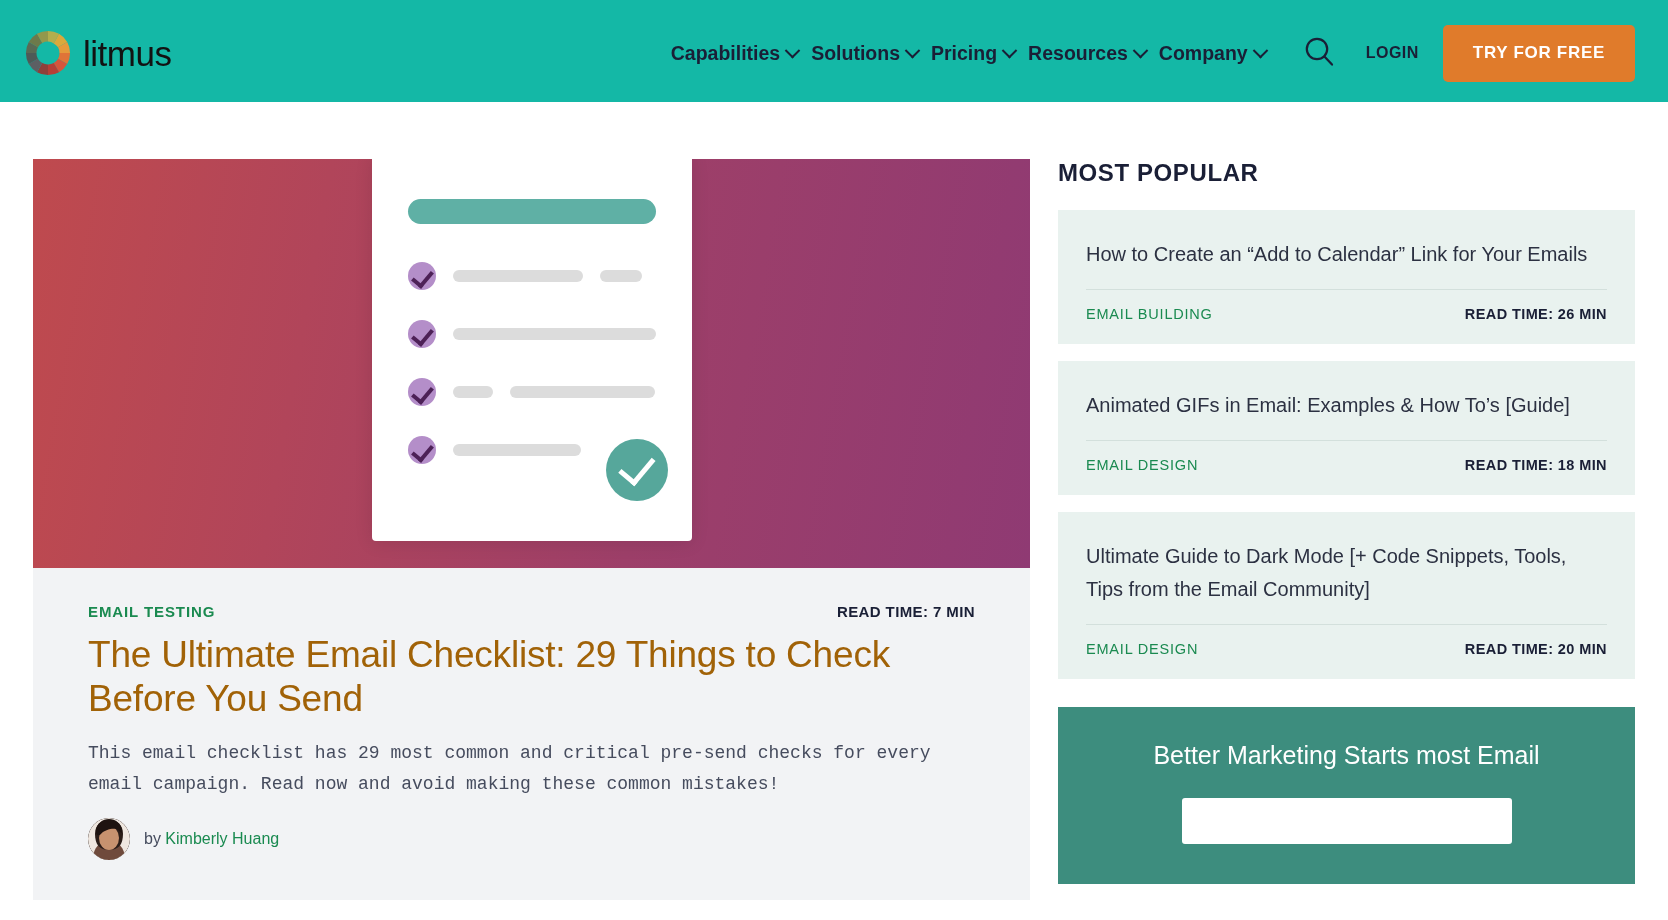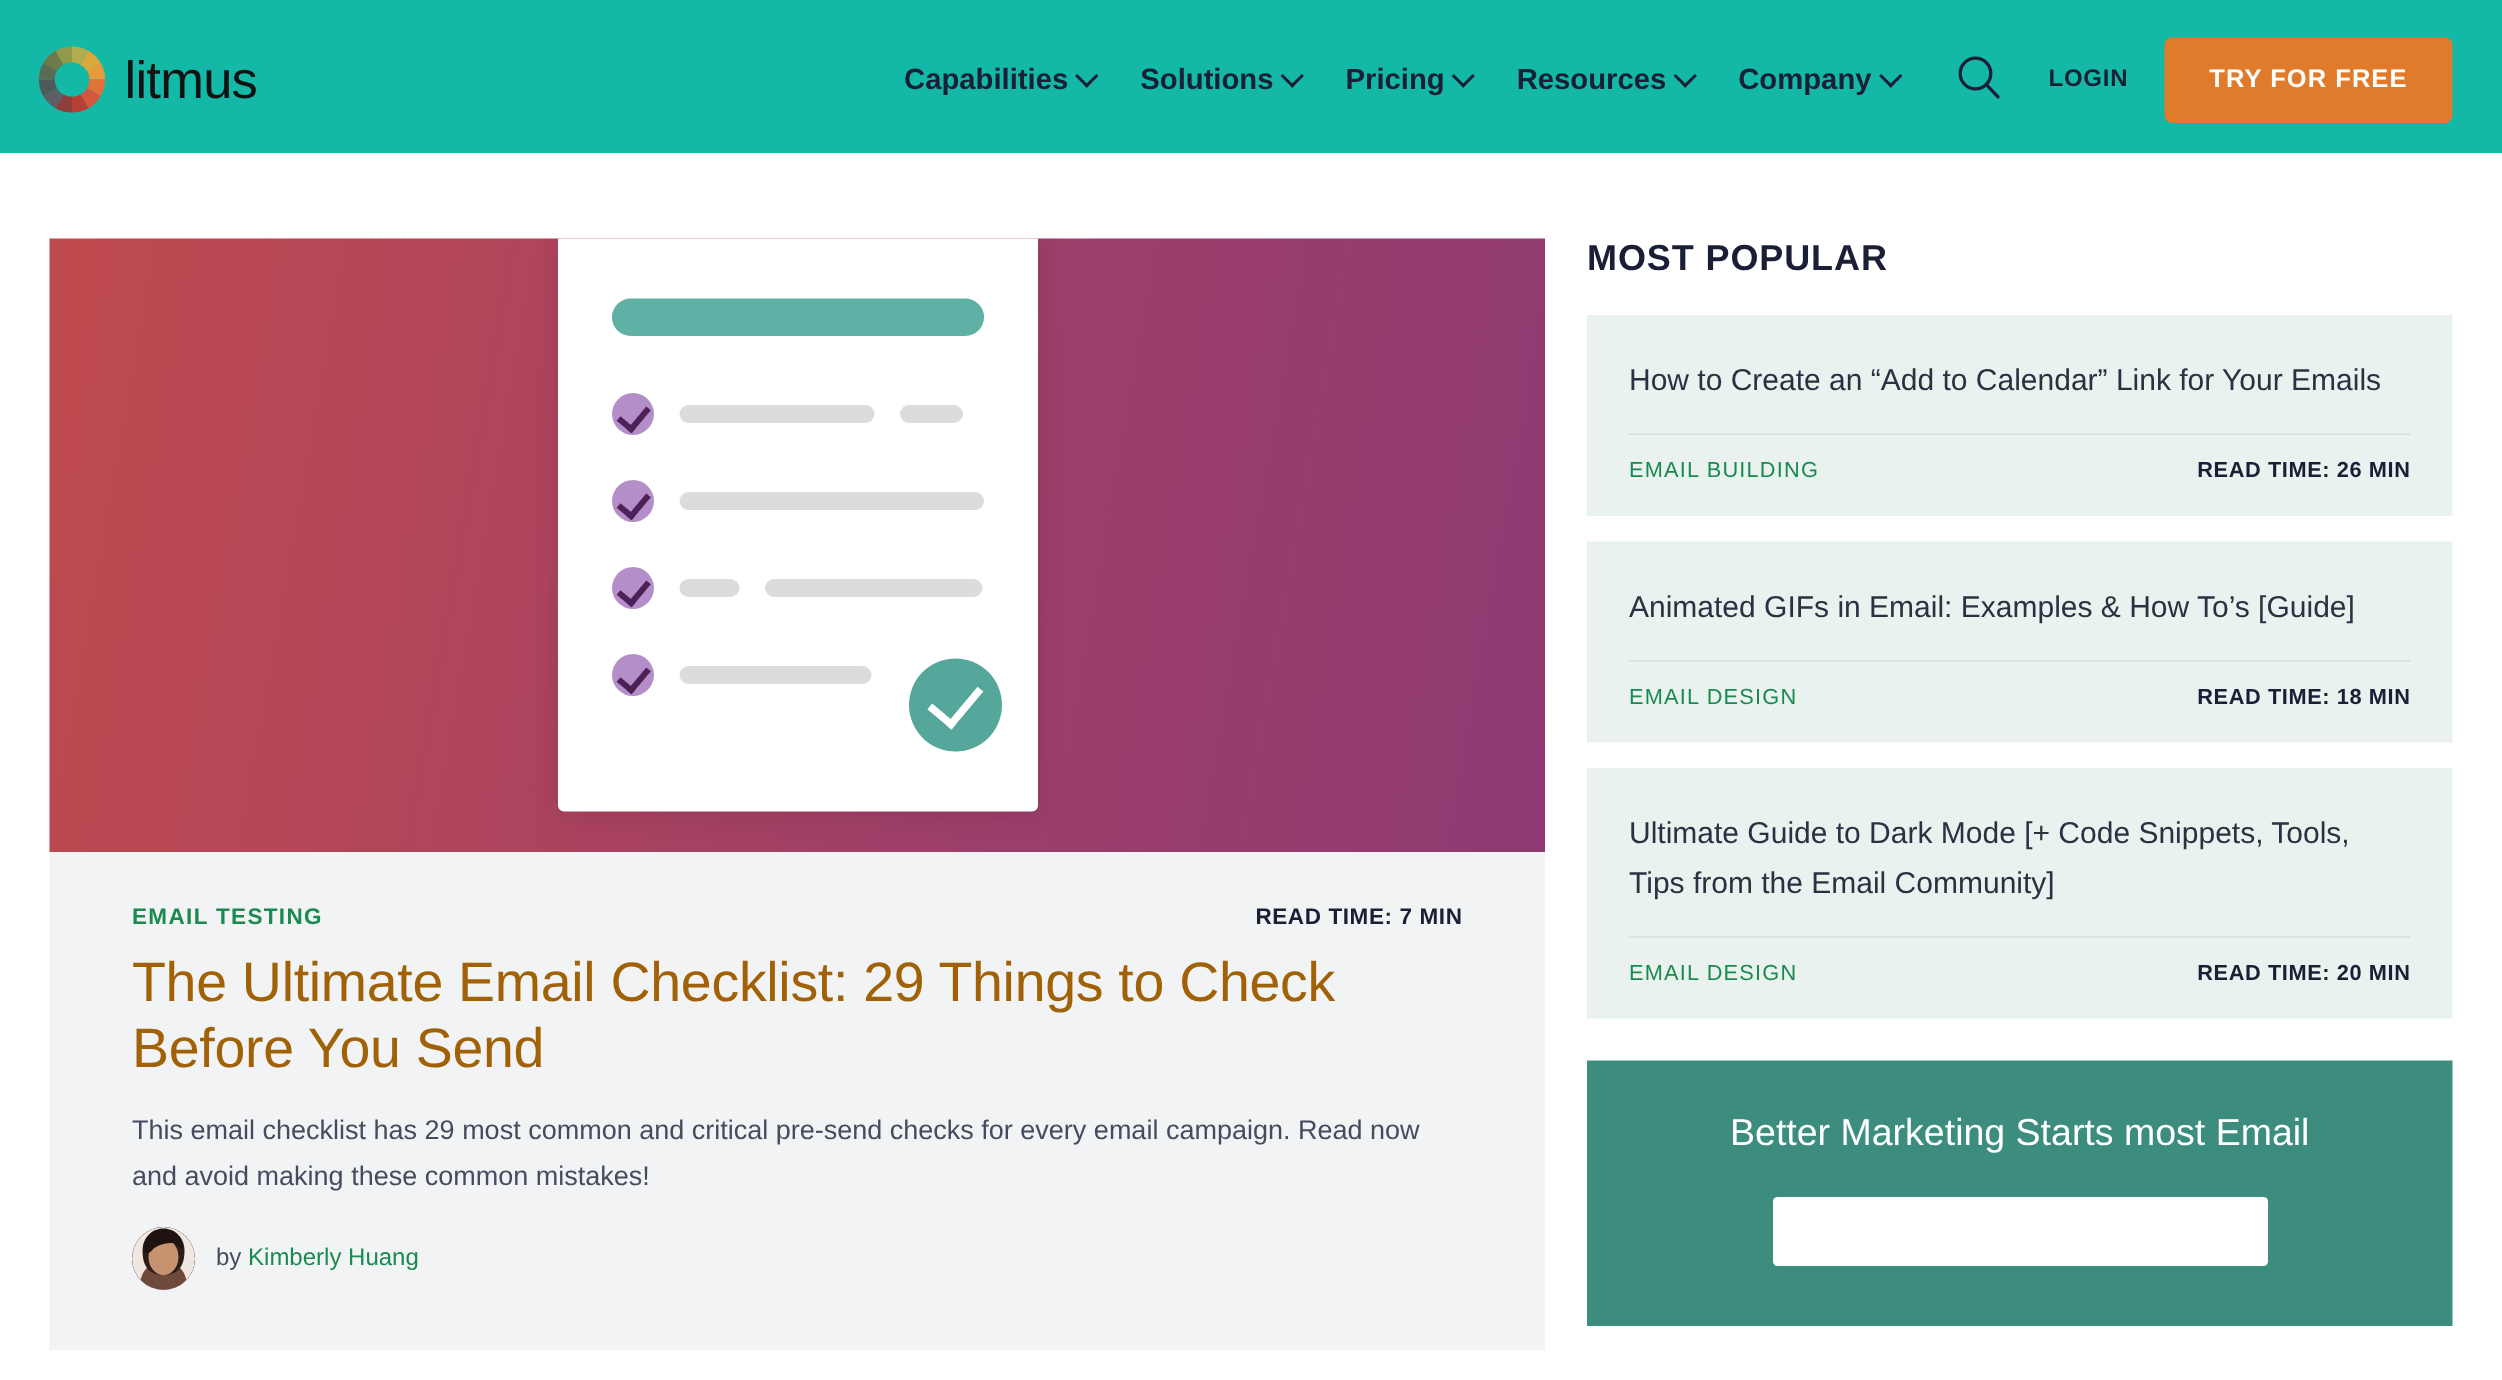--- a/index.html
+++ b/index.html
@@ -35,21 +35,21 @@
     font-weight: 400;
     color: #121212;
     letter-spacing: -0.5px;
     line-height: 1;
     font-family: "Liberation Sans", sans-serif;
   }
 
   .main-nav {
     display: flex;
     align-items: center;
-    gap: 30px;
+    gap: 13px;
     margin-left: auto;
     text-align: right;
   }
 
   .nav-item {
     display: flex;
     align-items: center;
     gap: 7px;
     font-size: 19.5px;
     font-weight: bold;
@@ -226,20 +226,21 @@
     letter-spacing: -0.2px;
     margin-bottom: 18px;
     cursor: pointer;
   }
   .article-desc {
     font-size: 18px;
     line-height: 1.72;
     color: #464c5e;
     margin-bottom: 18px;
     max-width: 900px;
+    font-family: Liberation Mono, monospace;
   }
   .byline {
     display: flex;
     align-items: center;
     gap: 14px;
   }
   .avatar {
     width: 42px; height: 42px;
     border-radius: 50%;
     overflow: hidden;

